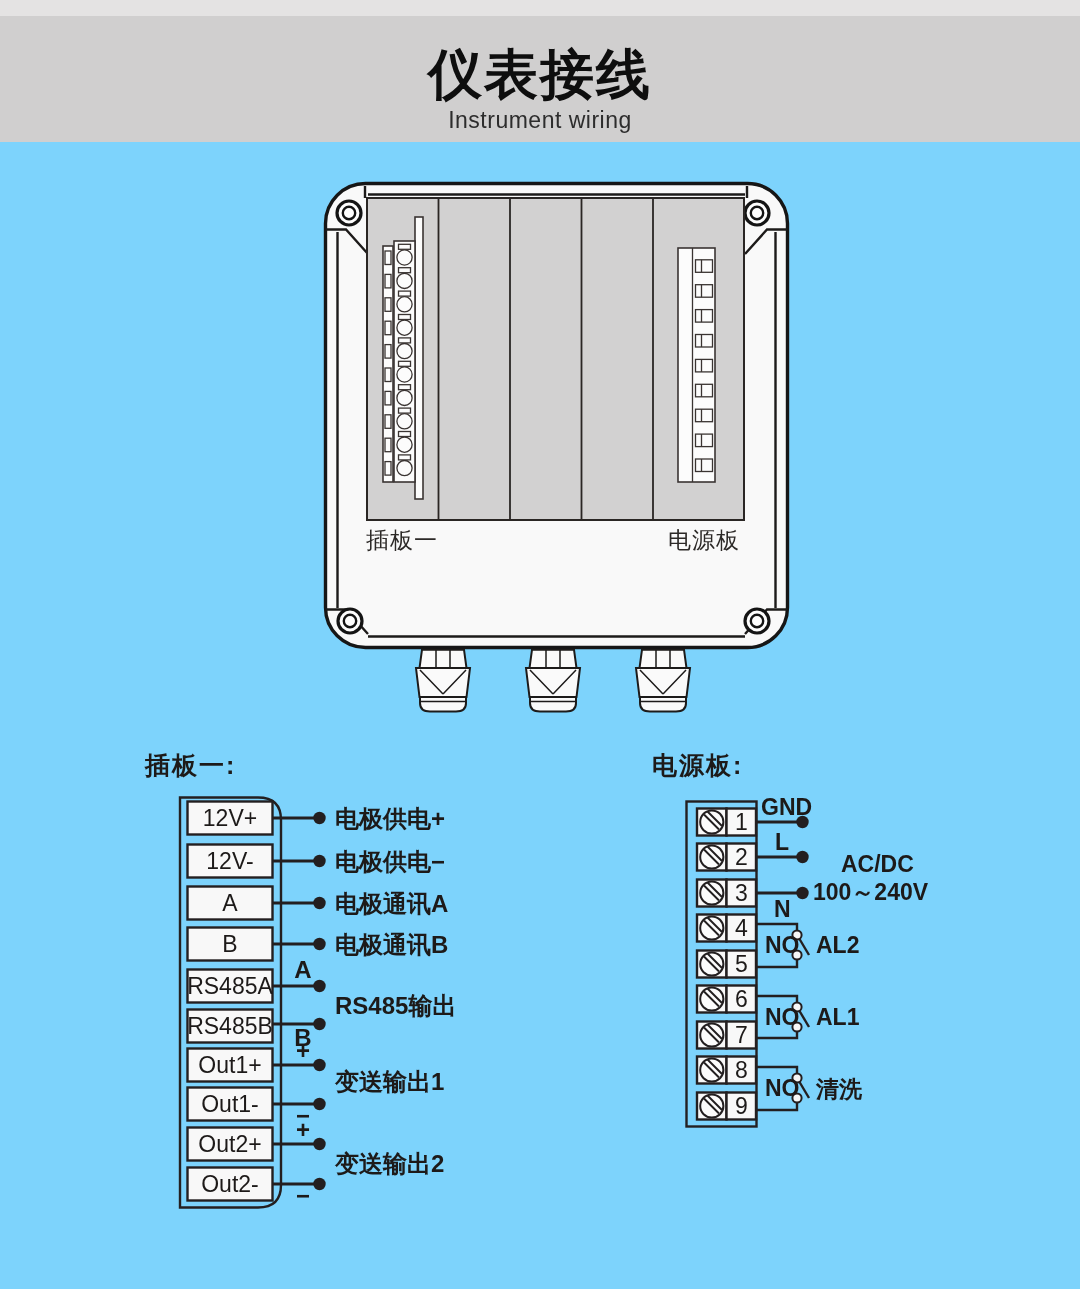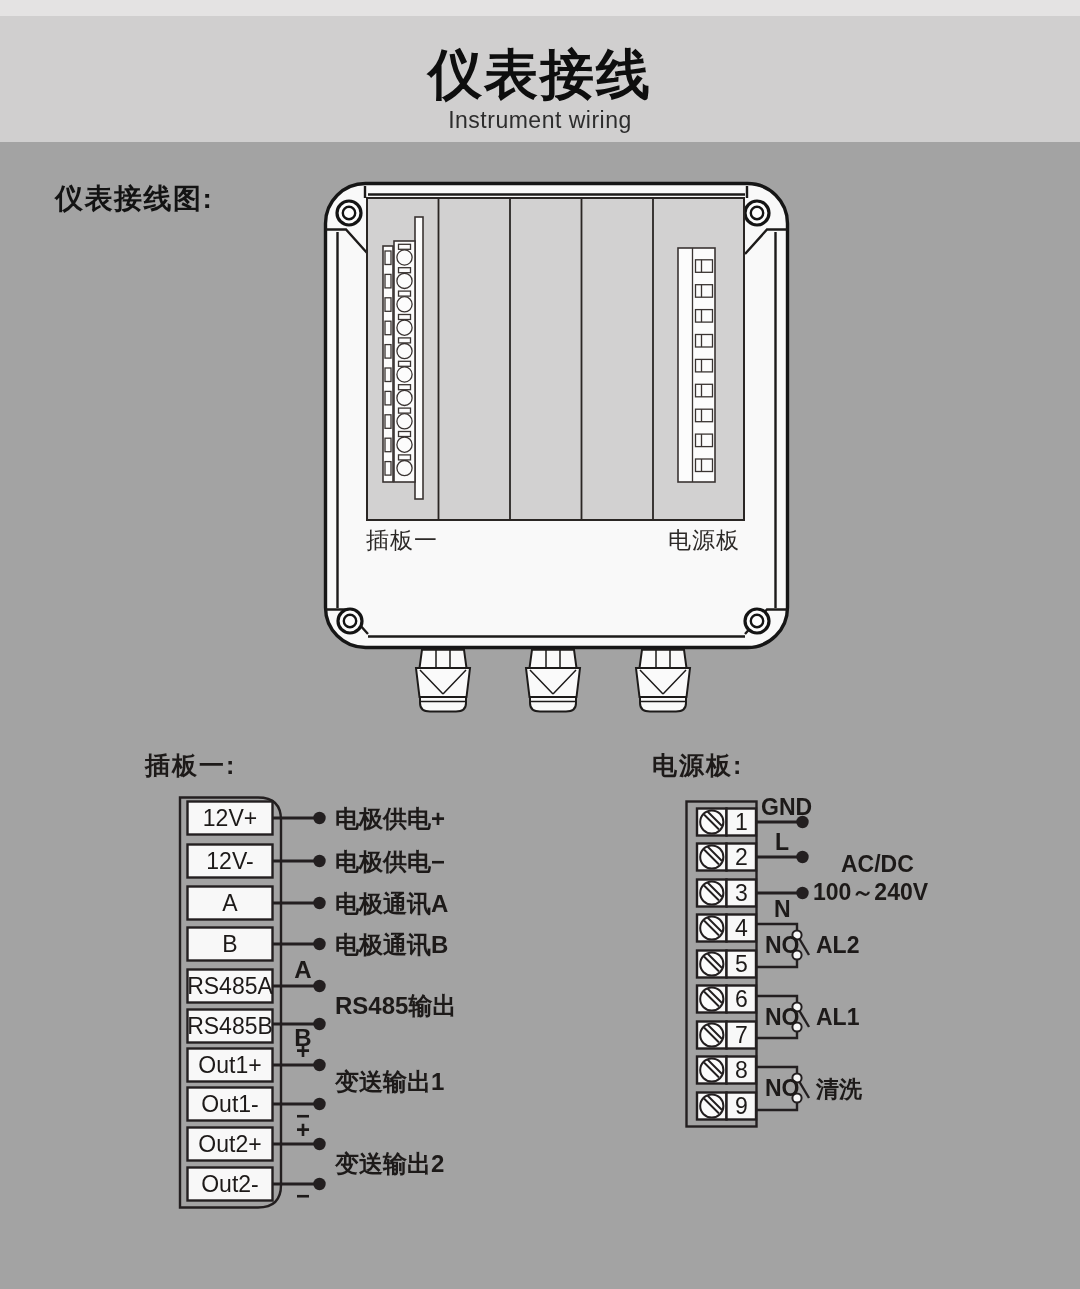--- a/index.html
+++ b/index.html
@@ -1,18 +1,18 @@
 <!DOCTYPE html>
 <html><head>
 <meta charset="utf-8">
 <style>
   html,body { margin:0; padding:0; background:#f7f7f7; }
   .page {
     position:relative; width:1080px; height:1289px; overflow:hidden;
-    background:#a3a3a3; color:#231f20;
+    background:#7dd3fc; color:#231f20;
     font-family:"Liberation Sans","DejaVu Sans",sans-serif;
   }
   .top-strip { position:absolute; top:0; left:0; width:1080px; height:16px; background:#e4e3e3; }
   .header-band { position:absolute; top:16px; left:0; width:1080px; height:126px; background:#d0cfcf; text-align:center; }
   .title { margin:0; padding-top:30px; font-size:54px; font-weight:700; letter-spacing:2px; color:#0e0e0e; line-height:1.05; }
   .subtitle { margin:4px 0 12px 0; font-size:23px; font-weight:400; color:#2d2d2d; letter-spacing:0.5px; }
   .section-label { position:absolute; left:55px; top:180px; font-size:28px; font-weight:600; letter-spacing:1.5px; color:#131313; }
   svg.diagram { position:absolute; left:0; top:0; }
 
   
@@ -50,21 +50,20 @@
 
 <div class="page">
 
   <div class="top-strip"></div>
 
   <div class="header-band">
     <h1 class="title">仪表接线</h1>
     <p class="subtitle">Instrument wiring</p>
   </div>
 
-  <div class="section-label">仪表接线图:</div>
 
   <svg class="diagram" width="1080" height="1289" viewBox="0 0 1080 1289">
 
     <g>
       <rect class="d-outer" x="325.5" y="183.5" width="462" height="464" rx="40"></rect>
 
       <path class="d-line" d="M337.5,232 V608 M775.5,232 V608 M368,194.5 H745 M368,636.5 H745"></path>
       <path class="d-line" d="M365,186 V198 M747,186 V198"></path>
 
       <path class="d-line" d="M326,229.5 H346 L368,254 M787,229.5 H767 L745,254 M326,609.5 H346 L368,634 M787,609.5 H767 L745,634"></path>

